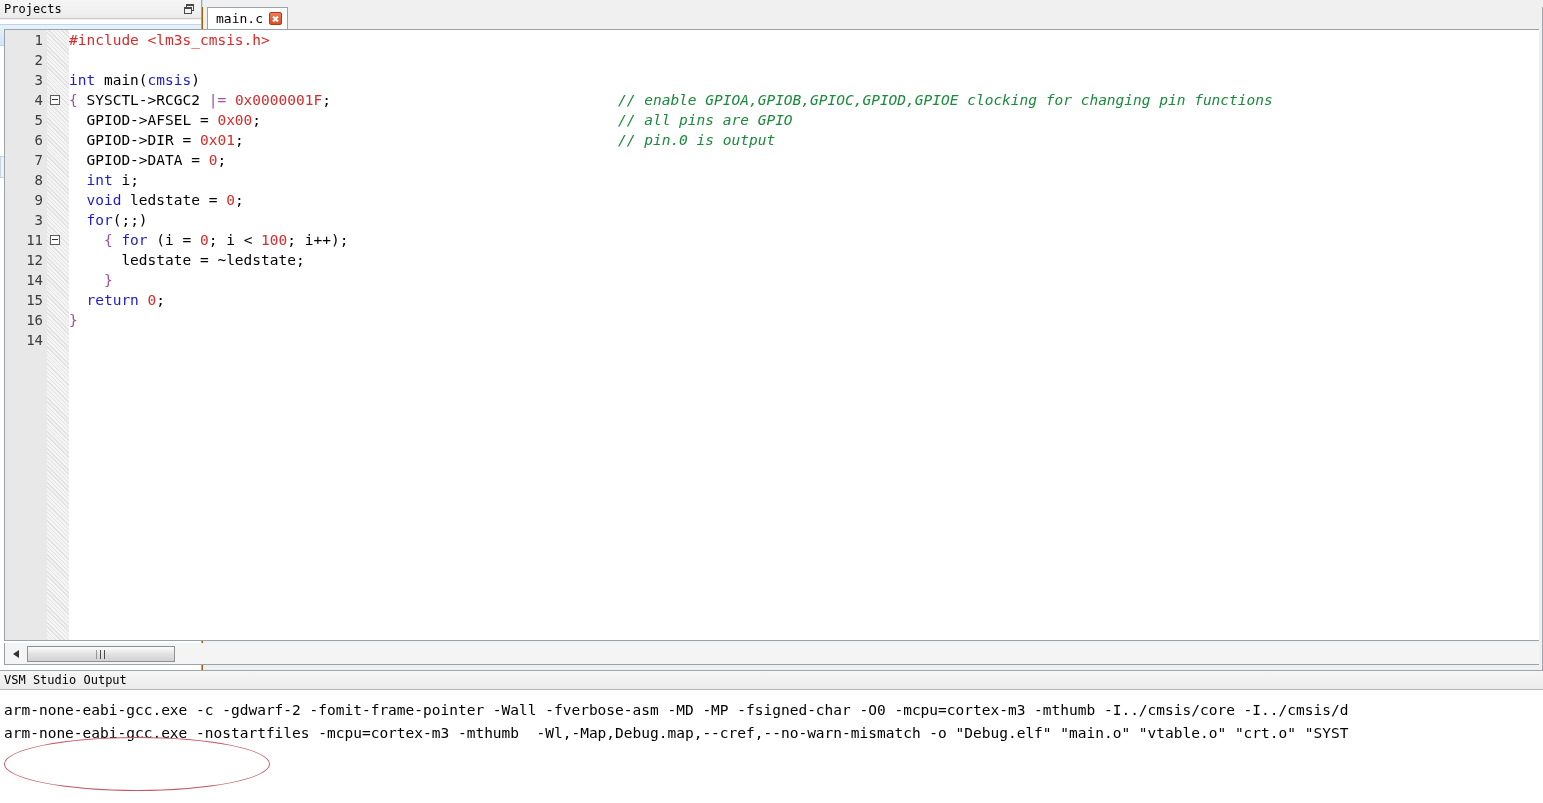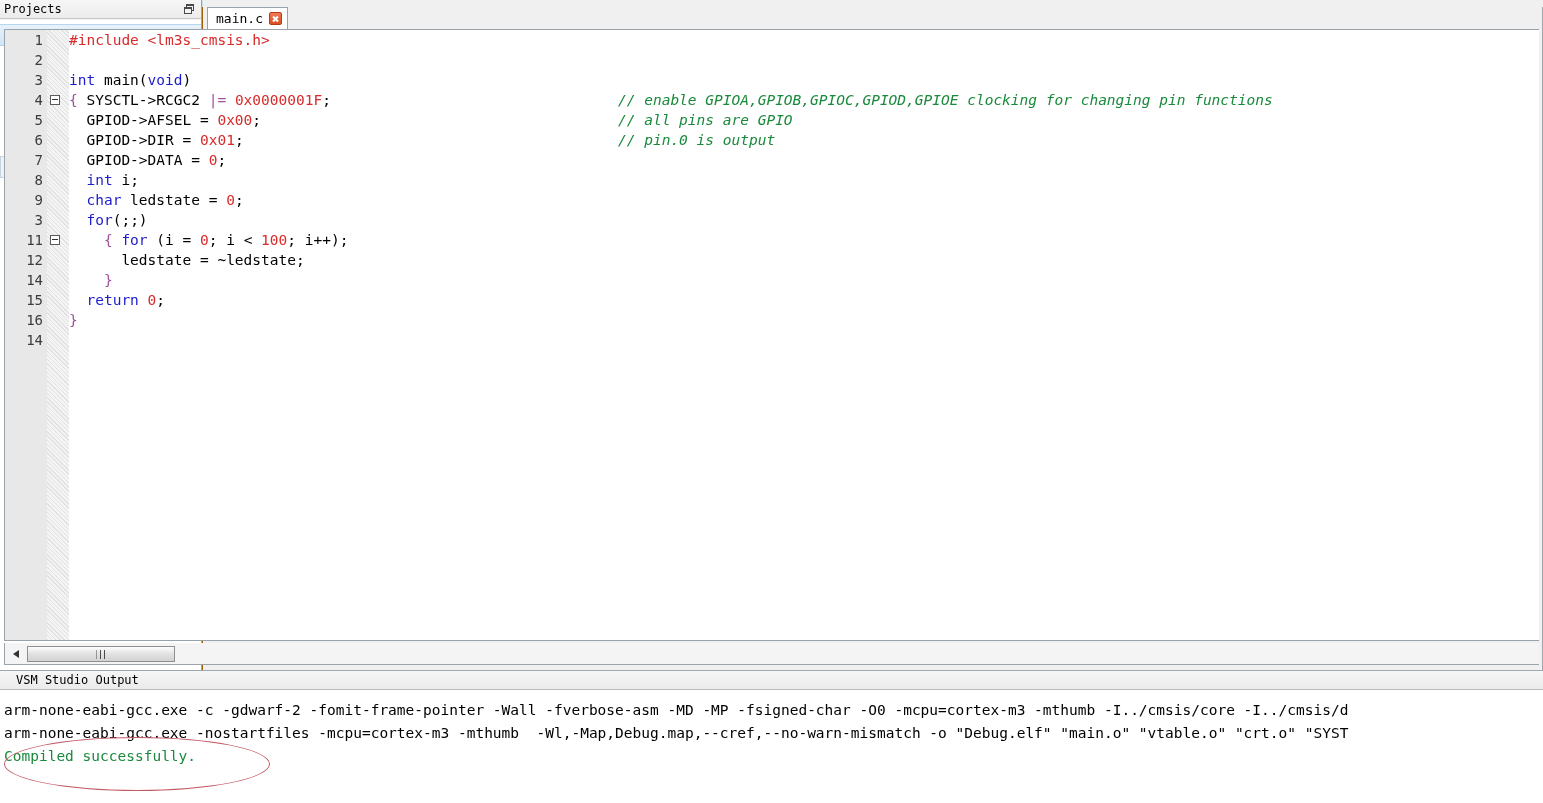--- a/index.html
+++ b/index.html
@@ -304,21 +304,21 @@
   }
   .output-header {
     height: 19px;
     background: linear-gradient(to bottom, #f6f6f6 0%, #ebebeb 100%);
     border-bottom: 1px solid #b9b9b9;
     display: flex; align-items: center;
   }
   .output-header .title {
     font-family: "DejaVu Sans Mono", monospace;
     font-size: 12px; color: #000;
-    padding-left: 16px;
+    padding-left: 4px;
   }
   .output-body {
     position: absolute; left: 0; top: 20px;
     width: 1543px; bottom: 0;
     background: #ffffff;
     padding-top: 8px;
     overflow: hidden;
   }
   .out-line {
     height: 23px; line-height: 23px;
@@ -423,27 +423,27 @@
       </div>
     </div>
   </div>
 
   <div class="editor-body">
     <div class="gutter"></div>
     <div class="gutter-sep"></div>
     <div class="code-lines" id="code-lines">
         <div class="cl"><span class="lineno">1</span><span class="src"><span class="pp">#include &lt;lm3s_cmsis.h&gt;</span></span></div>
         <div class="cl"><span class="lineno">2</span><span class="src"></span></div>
-        <div class="cl"><span class="lineno">3</span><span class="src"><span class="k">int</span><span class="t"> main(</span><span class="k">void</span><span class="t">)</span></span></div>
+        <div class="cl"><span class="lineno">3</span><span class="src"><span class="k">int</span><span class="t"> main(</span><span class="k">cmsis</span><span class="t">)</span></span></div>
         <div class="cl"><span class="lineno">4</span><span class="fold"></span><span class="src"><span class="p">{</span><span class="t"> SYSCTL-&gt;RCGC2 </span><span class="p">|=</span><span class="t"> </span><span class="n">0x0000001F</span><span class="t">;</span></span><span class="cmt">// enable GPIOA,GPIOB,GPIOC,GPIOD,GPIOE clocking for changing pin functions</span></div>
         <div class="cl"><span class="lineno">5</span><span class="src"><span class="t">  GPIOD-&gt;AFSEL = </span><span class="n">0x00</span><span class="t">;</span></span><span class="cmt">// all pins are GPIO</span></div>
         <div class="cl"><span class="lineno">6</span><span class="src"><span class="t">  GPIOD-&gt;DIR = </span><span class="n">0x01</span><span class="t">;</span></span><span class="cmt">// pin.0 is output</span></div>
         <div class="cl"><span class="lineno">7</span><span class="src"><span class="t">  GPIOD-&gt;DATA = </span><span class="n">0</span><span class="t">;</span></span></div>
         <div class="cl"><span class="lineno">8</span><span class="src"><span class="t">  </span><span class="k">int</span><span class="t"> i;</span></span></div>
-        <div class="cl"><span class="lineno">9</span><span class="src"><span class="t">  </span><span class="k">char</span><span class="t"> ledstate = </span><span class="n">0</span><span class="t">;</span></span></div>
+        <div class="cl"><span class="lineno">9</span><span class="src"><span class="t">  </span><span class="k">void</span><span class="t"> ledstate = </span><span class="n">0</span><span class="t">;</span></span></div>
         <div class="cl"><span class="lineno">3</span><span class="src"><span class="t">  </span><span class="k">for</span><span class="t">(;;)</span></span></div>
         <div class="cl"><span class="lineno">11</span><span class="fold"></span><span class="src"><span class="t">    </span><span class="p">{</span><span class="t"> </span><span class="k">for</span><span class="t"> (i = </span><span class="n">0</span><span class="t">; i &lt; </span><span class="n">100</span><span class="t">; i++);</span></span></div>
         <div class="cl"><span class="lineno">12</span><span class="src"><span class="t">      ledstate = ~ledstate;</span></span></div>
         <div class="cl"><span class="lineno">14</span><span class="src"><span class="t">    </span><span class="p">}</span></span></div>
         <div class="cl"><span class="lineno">15</span><span class="src"><span class="t">  </span><span class="k">return</span><span class="t"> </span><span class="n">0</span><span class="t">;</span></span></div>
         <div class="cl"><span class="lineno">16</span><span class="src"><span class="t"></span><span class="p">}</span></span></div>
         <div class="cl"><span class="lineno">14</span><span class="src"></span></div>
       </div>
   </div>
 
@@ -456,19 +456,18 @@
 
   <div class="frame-right"></div>
 
   <div class="output-panel">
     <div class="output-header">
       <span class="title">VSM Studio Output</span>
     </div>
     <div class="output-body" id="output-body">
         <div class="out-line">arm-none-eabi-gcc.exe -c -gdwarf-2 -fomit-frame-pointer -Wall -fverbose-asm -MD -MP -fsigned-char -O0 -mcpu=cortex-m3 -mthumb -I../cmsis/core -I../cmsis/d</div>
         <div class="out-line">arm-none-eabi-gcc.exe -nostartfiles -mcpu=cortex-m3 -mthumb  -Wl,-Map,Debug.map,--cref,--no-warn-mismatch -o "Debug.elf" "main.o" "vtable.o" "crt.o" "SYST</div>
-        <div class="out-line ok">Compiled successfully.</div>
       </div>
   </div>
 
   <div class="annot-ellipse"></div>
 
 </div>
 
 </body></html>

